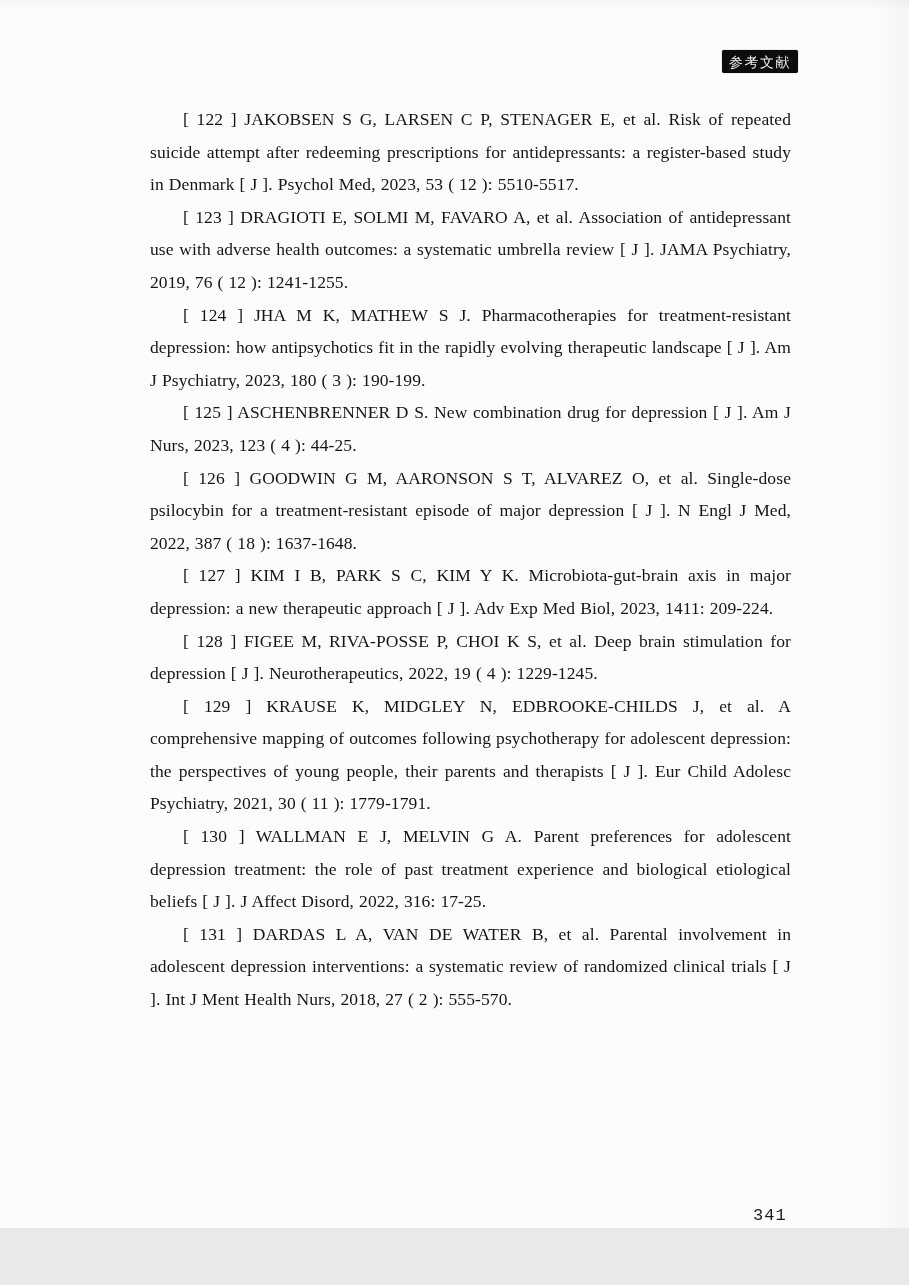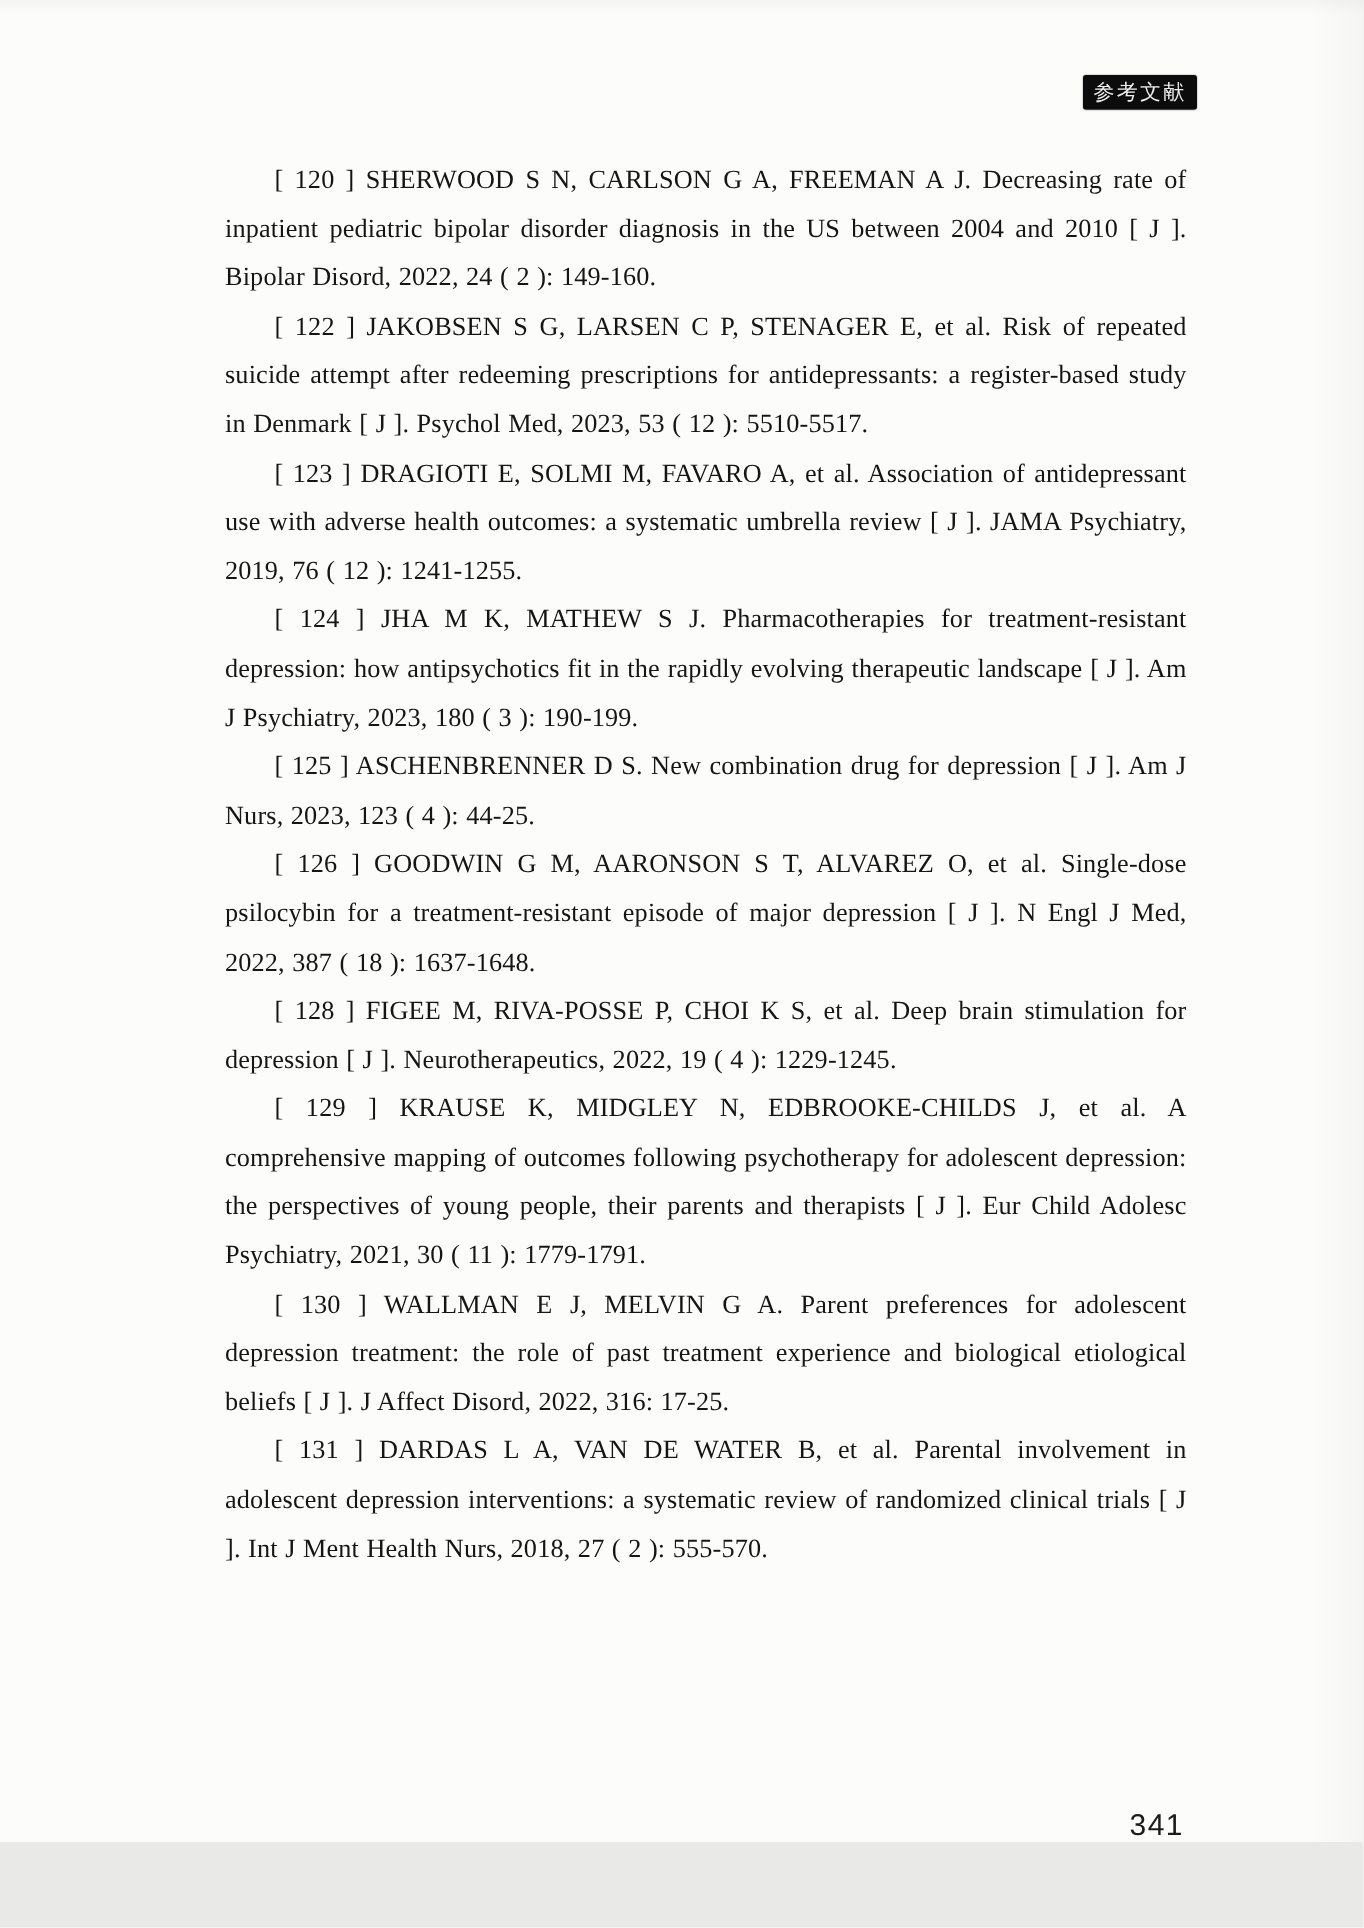--- a/index.html
+++ b/index.html
@@ -55,40 +55,40 @@
     text-align: justify;
     text-indent: 33px;
     letter-spacing: 0.1px;
     word-spacing: 0.5px;
     color: #151515;
   }
   .page-number {
     position: absolute;
     top: 1206px;
     left: 753px;
-    font-family: Liberation Sans, sans-serif;
-    font-size: 20px;
+    font-family: Liberation Mono, monospace;
+    font-size: 17px;
     letter-spacing: 1px;
     color: #1c1c1c;
   }
 </style>
 </head>
 <body>
 
 <div class="page">
 
   <div class="header-tag">参考文献</div>
 
   <main class="content">
-    <p class="ref">[ 120 ] SHERWOOD S N, CARLSON G A, FREEMAN A J. Decreasing rate of inpatient pediatric bipolar disorder diagnosis in the US between 2004 and 2010 [ J ]. Bipolar Disord, 2022, 24 ( 2 ): 149-160.</p>
     <p class="ref">[ 122 ] JAKOBSEN S G, LARSEN C P, STENAGER E, et al. Risk of repeated suicide attempt after redeeming prescriptions for antidepressants: a register-based study in Denmark [ J ]. Psychol Med, 2023, 53 ( 12 ): 5510-5517.</p>
     <p class="ref">[ 123 ] DRAGIOTI E, SOLMI M, FAVARO A, et al. Association of antidepressant use with adverse health outcomes: a systematic umbrella review [ J ]. JAMA Psychiatry, 2019, 76 ( 12 ): 1241-1255.</p>
     <p class="ref">[ 124 ] JHA M K, MATHEW S J. Pharmacotherapies for treatment-resistant depression: how antipsychotics fit in the rapidly evolving therapeutic landscape [ J ]. Am J Psychiatry, 2023, 180 ( 3 ): 190-199.</p>
     <p class="ref">[ 125 ] ASCHENBRENNER D S. New combination drug for depression [ J ]. Am J Nurs, 2023, 123 ( 4 ): 44-25.</p>
     <p class="ref">[ 126 ] GOODWIN G M, AARONSON S T, ALVAREZ O, et al. Single-dose psilocybin for a treatment-resistant episode of major depression [ J ]. N Engl J Med, 2022, 387 ( 18 ): 1637-1648.</p>
+    <p class="ref">[ 127 ] KIM I B, PARK S C, KIM Y K. Microbiota-gut-brain axis in major depression: a new therapeutic approach [ J ]. Adv Exp Med Biol, 2023, 1411: 209-224.</p>
     <p class="ref">[ 128 ] FIGEE M, RIVA-POSSE P, CHOI K S, et al. Deep brain stimulation for depression [ J ]. Neurotherapeutics, 2022, 19 ( 4 ): 1229-1245.</p>
     <p class="ref">[ 129 ] KRAUSE K, MIDGLEY N, EDBROOKE-CHILDS J, et al. A comprehensive mapping of outcomes following psychotherapy for adolescent depression: the perspectives of young people, their parents and therapists [ J ]. Eur Child Adolesc Psychiatry, 2021, 30 ( 11 ): 1779-1791.</p>
     <p class="ref">[ 130 ] WALLMAN E J, MELVIN G A. Parent preferences for adolescent depression treatment: the role of past treatment experience and biological etiological beliefs [ J ]. J Affect Disord, 2022, 316: 17-25.</p>
     <p class="ref">[ 131 ] DARDAS L A, VAN DE WATER B, et al. Parental involvement in adolescent depression interventions: a systematic review of randomized clinical trials [ J ]. Int J Ment Health Nurs, 2018, 27 ( 2 ): 555-570.</p>
   </main>
 
   <div class="page-number">341</div>
 
 </div>
 

